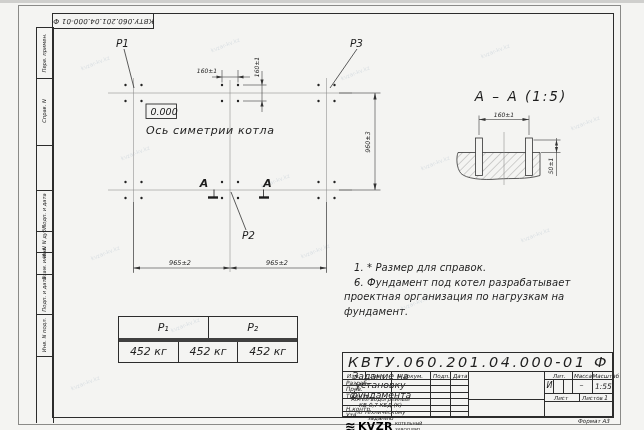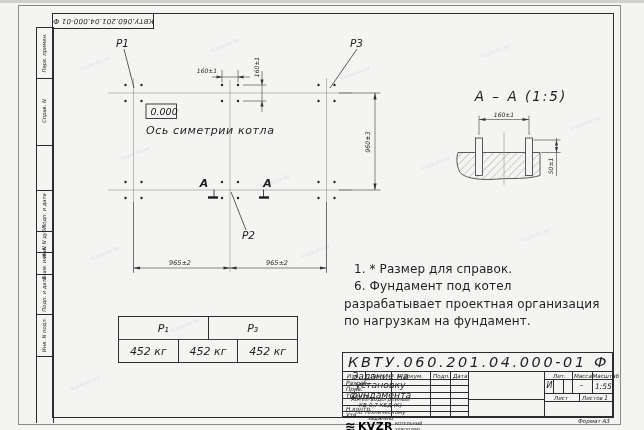--- a/index.html
+++ b/index.html
@@ -15,26 +15,26 @@
   .stamp-top{left:52px;top:13px;width:100px;height:14px;border:1px solid #2c2c2c;
     display:flex;align-items:center;justify-content:center;}
   .stamp-top span{transform:rotate(180deg);font-size:7px;font-style:italic;white-space:nowrap;letter-spacing:.2px;}
   .strip-side{left:36px;top:27px;width:16px;height:396px;border-left:1px solid #2c2c2c;border-right:1px solid #2c2c2c;}
   .strip-cell{position:absolute;left:36px;width:16px;display:flex;align-items:center;justify-content:center;
     border-bottom:1px solid #2c2c2c;}
   .strip-cell.bt{border-top:1px solid #2c2c2c;}
   .strip-cell span{transform:rotate(-90deg);font-size:5.2px;font-style:italic;white-space:nowrap;color:#222;}
   .wm{position:absolute;font-size:5.5px;color:#7e95ad;opacity:.22;transform:rotate(-22deg);white-space:nowrap;}
   svg text{font-family:"DejaVu Sans","Liberation Sans",sans-serif;font-style:italic;fill:#1d1d1d;}
-  .notes{left:344px;top:261px;width:268px;font-size:12px;line-height:1.45;letter-spacing:.1px;}
+  .notes{left:344px;top:261px;width:268px;font-size:10px;font-style:italic;line-height:1.45;letter-spacing:.1px;}
   .notes p{margin:0;text-indent:10px;}
   
   .ltable{left:118px;top:316px;width:178px;height:45px;border:1px solid #2c2c2c;display:flex;flex-direction:column;}
   .ltable .row{display:flex;flex:1;}
-  .ltable .row+.row{border-top:1px solid #404040;}
+  .ltable .row+.row{border-top:4px solid #404040;}
   .ltable .cell{flex:1;display:flex;align-items:center;justify-content:center;
     font-size:11px;font-style:italic;}
   .ltable .cell+.cell{border-left:1px solid #2c2c2c;}
   
   .tb{left:342px;top:352px;width:271px;height:65px;border:1.3px solid #2c2c2c;box-sizing:border-box;}
   .tb .vl{position:absolute;width:1px;background:#2c2c2c;}
   .tb .hl{position:absolute;height:1px;background:#2c2c2c;}
   .tb .txt{position:absolute;font-style:italic;white-space:nowrap;}
   .desig{left:0;top:0;width:271px;height:18px;display:flex;align-items:center;justify-content:center;
     font-size:14.5px;font-style:italic;letter-spacing:2.6px;white-space:nowrap;}
@@ -244,21 +244,21 @@
 </svg>
 
 <div class="abs notes">
   <p>1. * Размер для справок.</p>
   <p>6. Фундамент под котел разрабатывает проектная организация по нагрузкам на фундамент.</p>
 </div>
 
 <div class="abs ltable">
   <div class="row">
     <div class="cell">P₁</div>
-    <div class="cell">P₃</div>
+    <div class="cell">P₂</div>
   </div>
   <div class="row">
     <div class="cell">452 кг</div>
     <div class="cell">452 кг</div>
     <div class="cell">452 кг</div>
   </div>
 </div>
 
 <div class="abs tb">
   <div class="desig">КВТУ.060.201.04.000-01  Ф</div>

